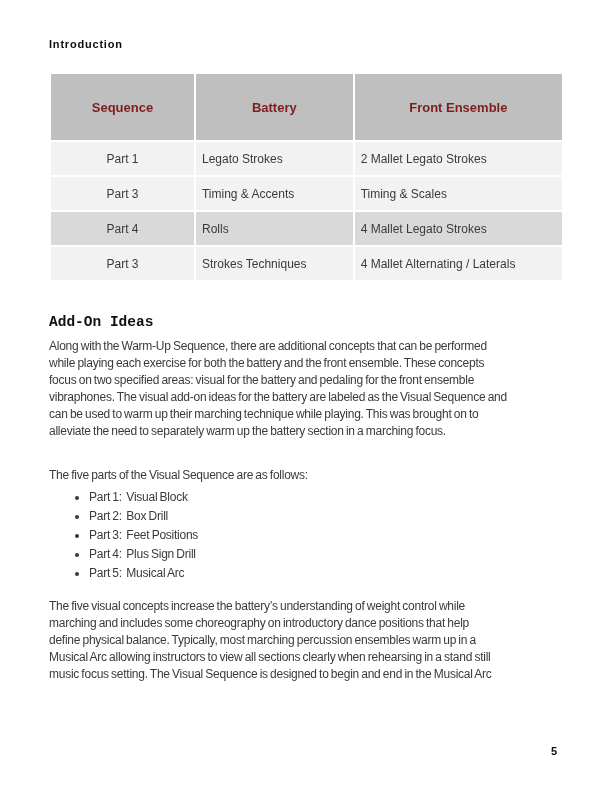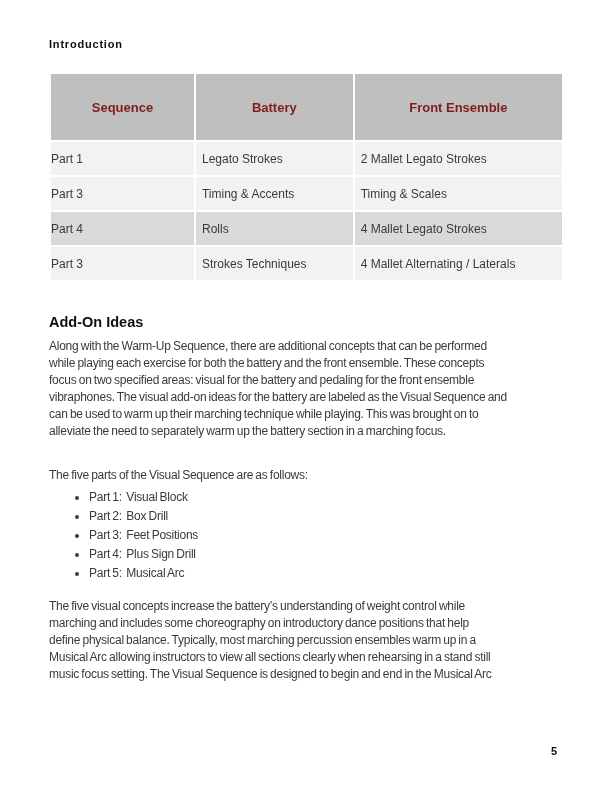--- a/index.html
+++ b/index.html
@@ -39,32 +39,33 @@
     vertical-align: middle;
     padding: 16px;
   }
   table.seq-table td {
     height: 33px;
     font-size: 12px;
     color: var(--text-body, #3a3a3a);
     vertical-align: middle;
     padding: 0;
   }
-  table.seq-table td:first-child { }
+  table.seq-table td:first-child { text-align: center; }
   table.seq-table td:nth-child(2),
   table.seq-table td:nth-child(3) { padding-left: 6px; }
   tr.row-light td { background: var(--row-alt-light, #f2f2f2); }
   tr.row-dark td  { background: var(--row-alt-dark, #d9d9d9); }
 
   .addon-heading {
     margin: 32px 0 0 0;
     font-size: 14.5px;
     font-weight: 700;
     color: var(--text-heading, #0f0f0f);
     line-height: 17px;
+    font-family: Liberation Mono, monospace;
   }
   .body-para, .list-intro, .visual-list li {
     font-size: 12px;
     line-height: 17px;
     letter-spacing: -0.25px;
     word-spacing: -0.8px;
     color: var(--text-body, #3a3a3a);
   }
   .body-para { margin: 7px 0 0 0; white-space: pre-line; }
   .list-intro { margin: 27px 0 0 0; }

